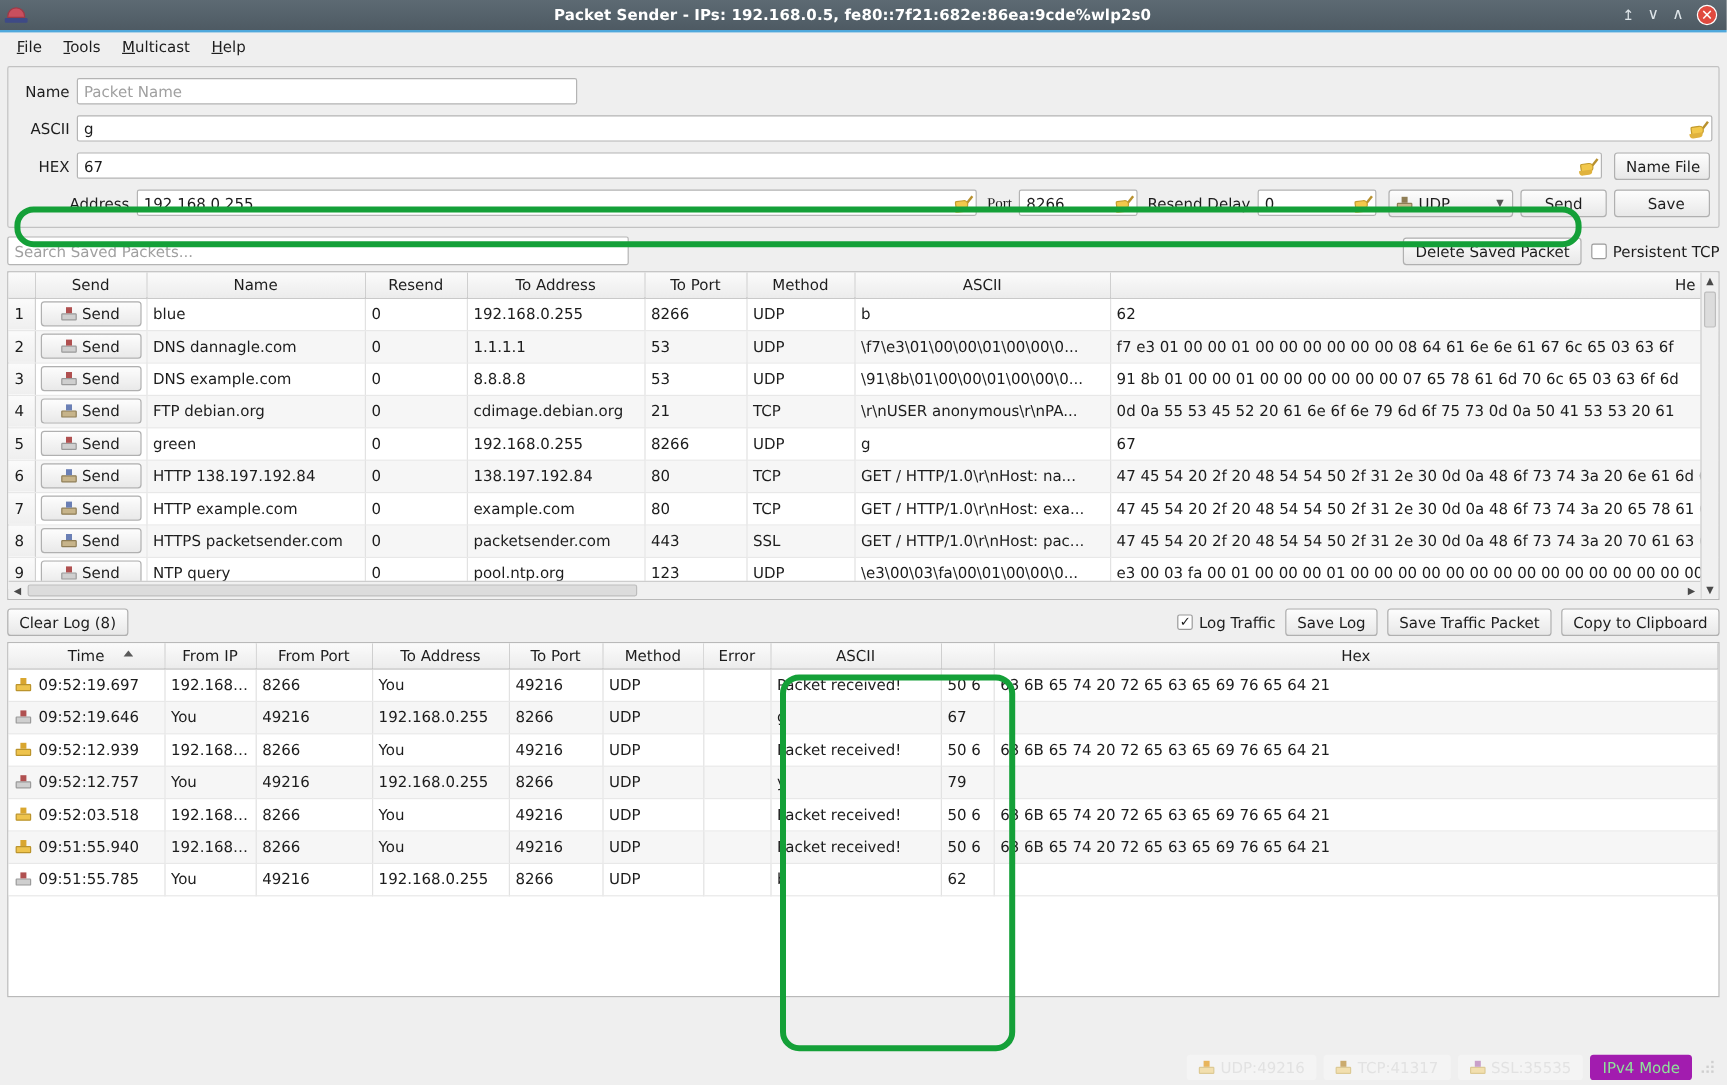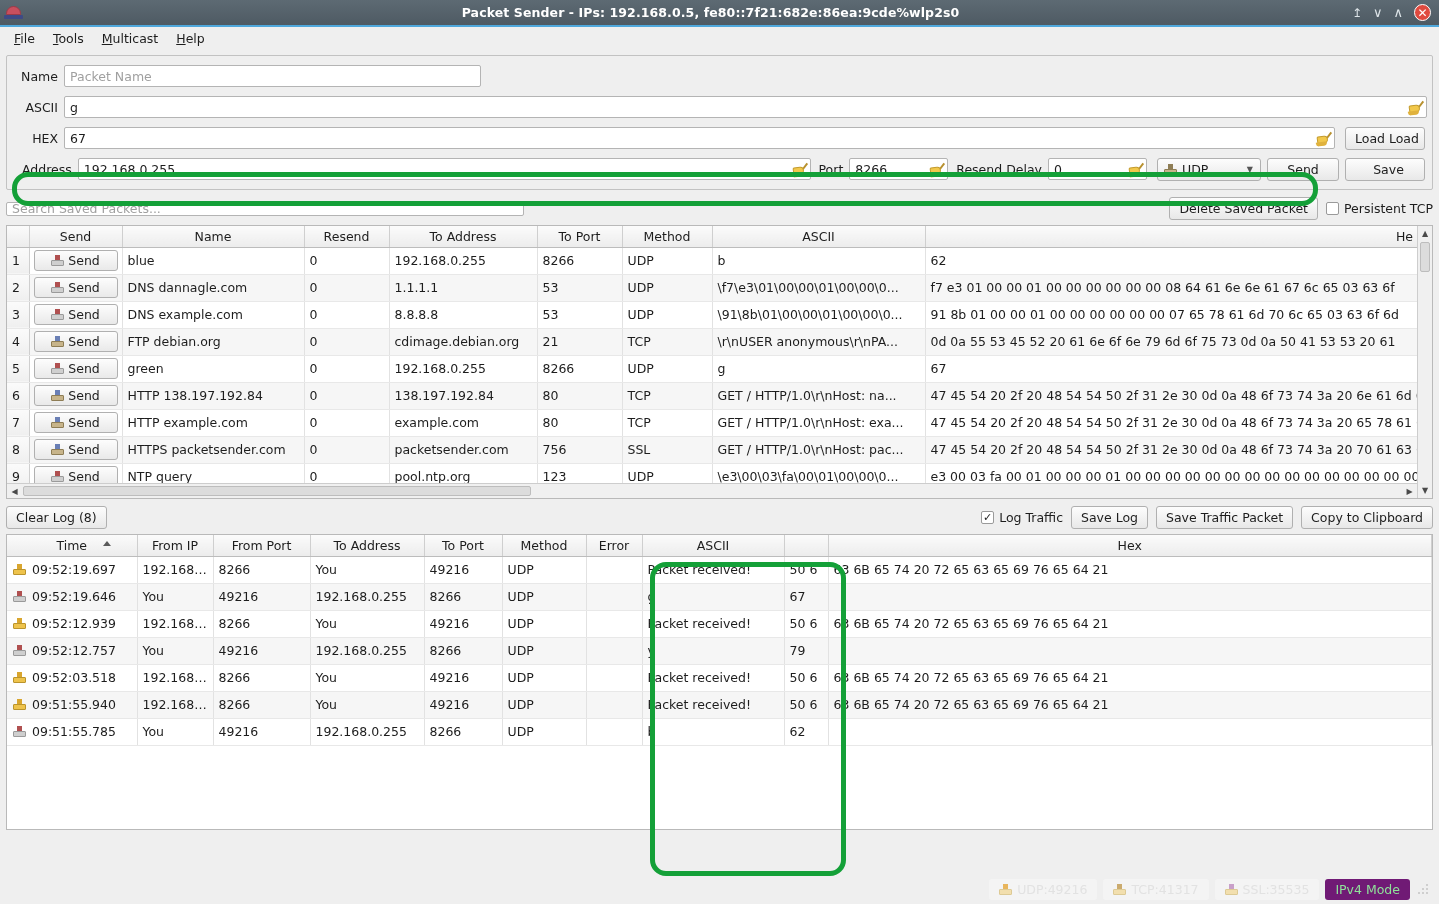--- a/index.html
+++ b/index.html
@@ -45,21 +45,21 @@
   }
   .menu-item{ padding:2px 8px; cursor:pointer; }
   .menu-item u{ text-decoration:underline; }
   
   .main{ padding:0 6px; }
   .group{
     border:1px solid #c2c2c2; background:#efefef; border-radius:2px;
     padding:8px 7px 8px 7px; margin-top:6px;
   }
   .row{ display:flex; align-items:center; gap:6px; height:24px; margin-bottom:7px; }
-  .row:last-child{ margin-bottom:0; }
+  .row:last-child{ margin-bottom:0;margin-left:36px; }
   .lbl{ font-size:12.5px; white-space:nowrap; }
   input.txt{
     height:22px; border:1px solid #b4b4b4; background:#ffffff; border-radius:2px;
     padding:0 5px; font-family:inherit; font-size:12.5px; color:#1d1d1d; outline:none;
   }
   input.txt::placeholder{ color:#a0a0a0; }
   .broom{ width:19px; height:19px; flex:0 0 19px; position:relative; }
   .broom .handle{
     position:absolute; left:12px; top:2px; width:2px; height:7px;
     background:#b8912f; transform:rotate(38deg); transform-origin: bottom;
@@ -90,21 +90,21 @@
     background:#c7b48a; border:1px solid #8e7d55; border-radius:1px;}
   .pkt-ico .arw{ position:absolute; left:4px; top:0; width:5px;height:5px;
     background:#8e7d55; }
   .pkt-ico.grey .box{ background:#cfcfcf; border-color:#9a9a9a;}
   .pkt-ico.grey .arw{ background:#b05050;}
   .pkt-ico.orange .box{ background:#eec34c; border-color:#bb942c;}
   .pkt-ico.orange .arw{ background:#d9a62f;}
   .pkt-ico.blue .arw{ background:#6a7fb5;}
   
   .searchrow{ display:flex; align-items:center; margin-top:7px; gap:8px; }
-  .searchrow input.txt{ width:518px; height:14px; }
+  .searchrow input.txt{ width:518px; height:24px; }
   .searchrow .right{ margin-left:auto; display:flex; align-items:center; gap:8px; }
   .chk{ display:flex; align-items:center; gap:5px; cursor:pointer; }
   .chk .box{
     width:13px;height:13px;border:1px solid #9a9a9a;background:#fff;border-radius:2px;
     display:flex;align-items:center;justify-content:center;font-size:11px;color:#1d1d1d;line-height:1;
   }
   
   .tablewrap{ border:1px solid #b9b9b9; background:#ffffff; margin-top:5px; position:relative; overflow:hidden;}
   table{ border-collapse:collapse; table-layout:fixed; width:100%; }
   thead th{
@@ -154,21 +154,21 @@
   .statusbar{
     position:absolute; left:0; right:0; bottom:0; height:30px;
     display:flex; align-items:center; justify-content:flex-end;
     padding-right:10px; gap:6px;
   }
   .sbtn{
     height:21px; border-radius:3px; background:#f4f4f4;
     display:flex; align-items:center; gap:5px; padding:0 10px;
     color:#e2e2e2; font-size:12.5px;
   }
-  .sbtn.mode{ color:#8fe39a; background:#701a75; }
+  .sbtn.mode{ color:#8fe39a; background:#a21caf; }
   .sbtn .pkt-ico .box{ background:#f2dfae; border-color:#ddca95;}
   .sbtn .pkt-ico .arw{ background:#e8b55c;}
   .sbtn.tcp .pkt-ico .arw{ background:#cbab6e;}
   .sbtn.ssl .pkt-ico .arw{ background:#c9a0c9;}
   .grip{ width:11px;height:11px; position:relative; margin-left:2px;}
   .grip i{ position:absolute; width:2px;height:2px;background:#cfcfcf;}
   
   .anno{
     position:absolute; border:5px solid #14a038; border-radius:16px;
     pointer-events:none; z-index:30;
@@ -217,32 +217,32 @@
     </div>
 
     <div class="row">
       <div class="lbl" style="width:44px;text-align:right;">HEX</div>
       <input class="txt" style="flex: 1 1 0%;" value="67">
       <div class="broom" style="margin-left:-27px;z-index:4;">
         <div class="handle"></div>
           <div class="head"></div>
           <div class="bris"></div>
       </div>
-      <button class="btn" style="width:80px;margin-left:6px;">Load Load</button>
+      <button class="btn" style="width:80px;margin-left:6px;">Name File</button>
     </div>
 
     <div class="row" style="margin-bottom:0;">
       <div class="lbl" style="padding-left:8px;">Address</div>
       <input class="txt" style="flex: 1 1 0%;" value="192.168.0.255">
       <div class="broom" style="margin-left:-27px;z-index:4;">
         <div class="handle"></div>
           <div class="head"></div>
           <div class="bris"></div>
       </div>
-      <div class="lbl" style="margin-left:4px;">Port</div>
+      <div class="lbl" style="margin-left:4px;font-family:Liberation Serif, serif;">Port</div>
       <input class="txt" style="width: 99px;" value="8266">
       <div class="broom" style="margin-left:-27px;z-index:4;">
         <div class="handle"></div>
           <div class="head"></div>
           <div class="bris"></div>
       </div>
       <div class="lbl" style="margin-left:4px;">Resend Delay</div>
       <input class="txt" style="width: 99px;" value="0">
       <div class="broom" style="margin-left:-27px;z-index:4;">
         <div class="handle"></div>
@@ -425,21 +425,21 @@
               <td style="padding:0 4px;"><span class="sendbtn">
                   <span class="pkt-ico blue">
                     <span class="box"></span>
                     <span class="arw"></span>
                   </span>
                   <span>Send</span>
                 </span></td>
               <td>HTTPS packetsender.com</td>
               <td>0</td>
               <td>packetsender.com</td>
-              <td>756</td>
+              <td>443</td>
               <td>SSL</td>
               <td>GET / HTTP/1.0\r\nHost: pac...</td>
               <td>47 45 54 20 2f 20 48 54 54 50 2f 31 2e 30 0d 0a 48 6f 73 74 3a 20 70 61 63 6</td>
             </tr>
             <tr>
               <td class="idxcell">9</td>
               <td style="padding:0 4px;"><span class="sendbtn">
                   <span class="pkt-ico grey">
                     <span class="box"></span>
                     <span class="arw"></span>

